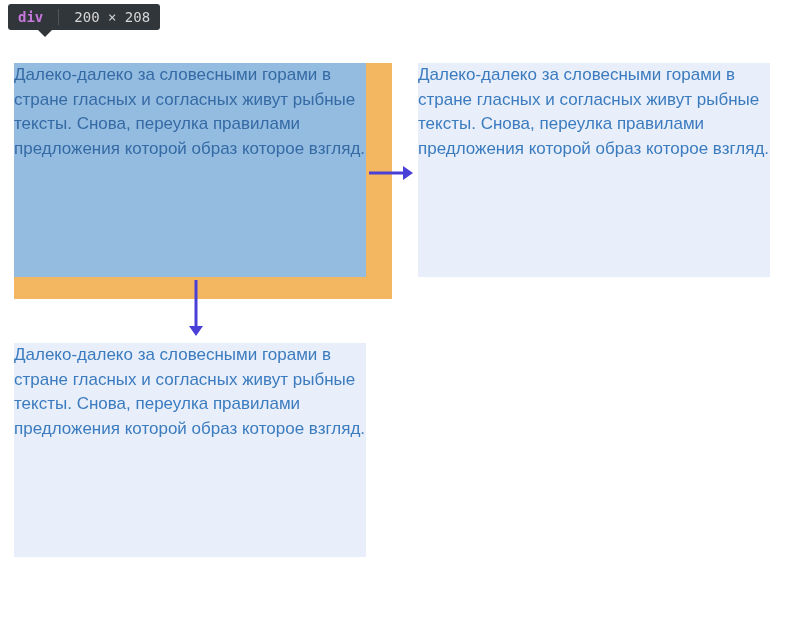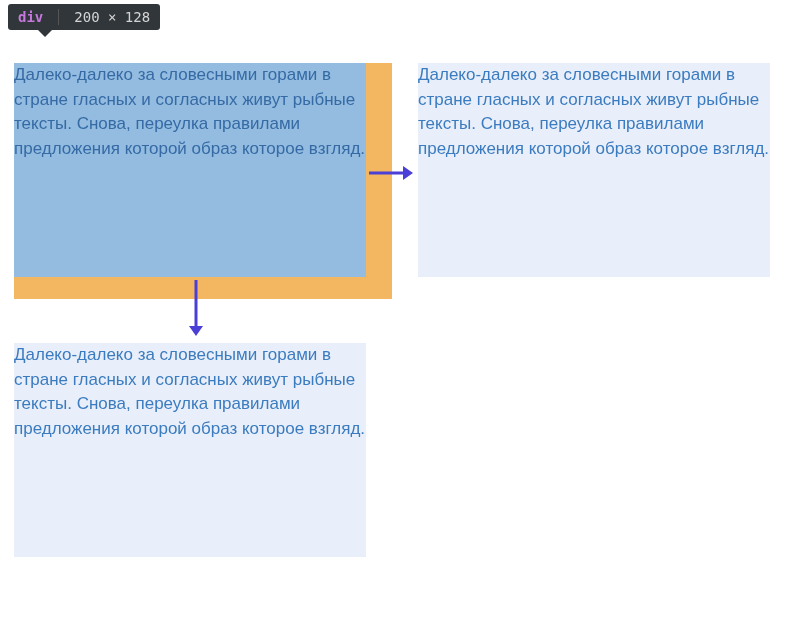--- a/index.html
+++ b/index.html
@@ -114,21 +114,21 @@
       width: 100%;
       height: 100%;
     }
   </style>
 </head>
 <body>
 
 <div class="tooltip">
   <span class="tag">div</span>
   <span class="divider"></span>
-  <span class="dims">200 × 128</span>
+  <span class="dims">200 × 208</span>
 </div>
 
 <div class="canvas">
   <div class="margin-box"></div>
 
   <div class="box box-1">
     <span>Далеко-далеко за словесными горами в стране гласных и согласных живут рыбные тексты. Снова, переулка правилами предложения которой образ которое взгляд.</span>
   </div>
 
   <div class="box box-2">

